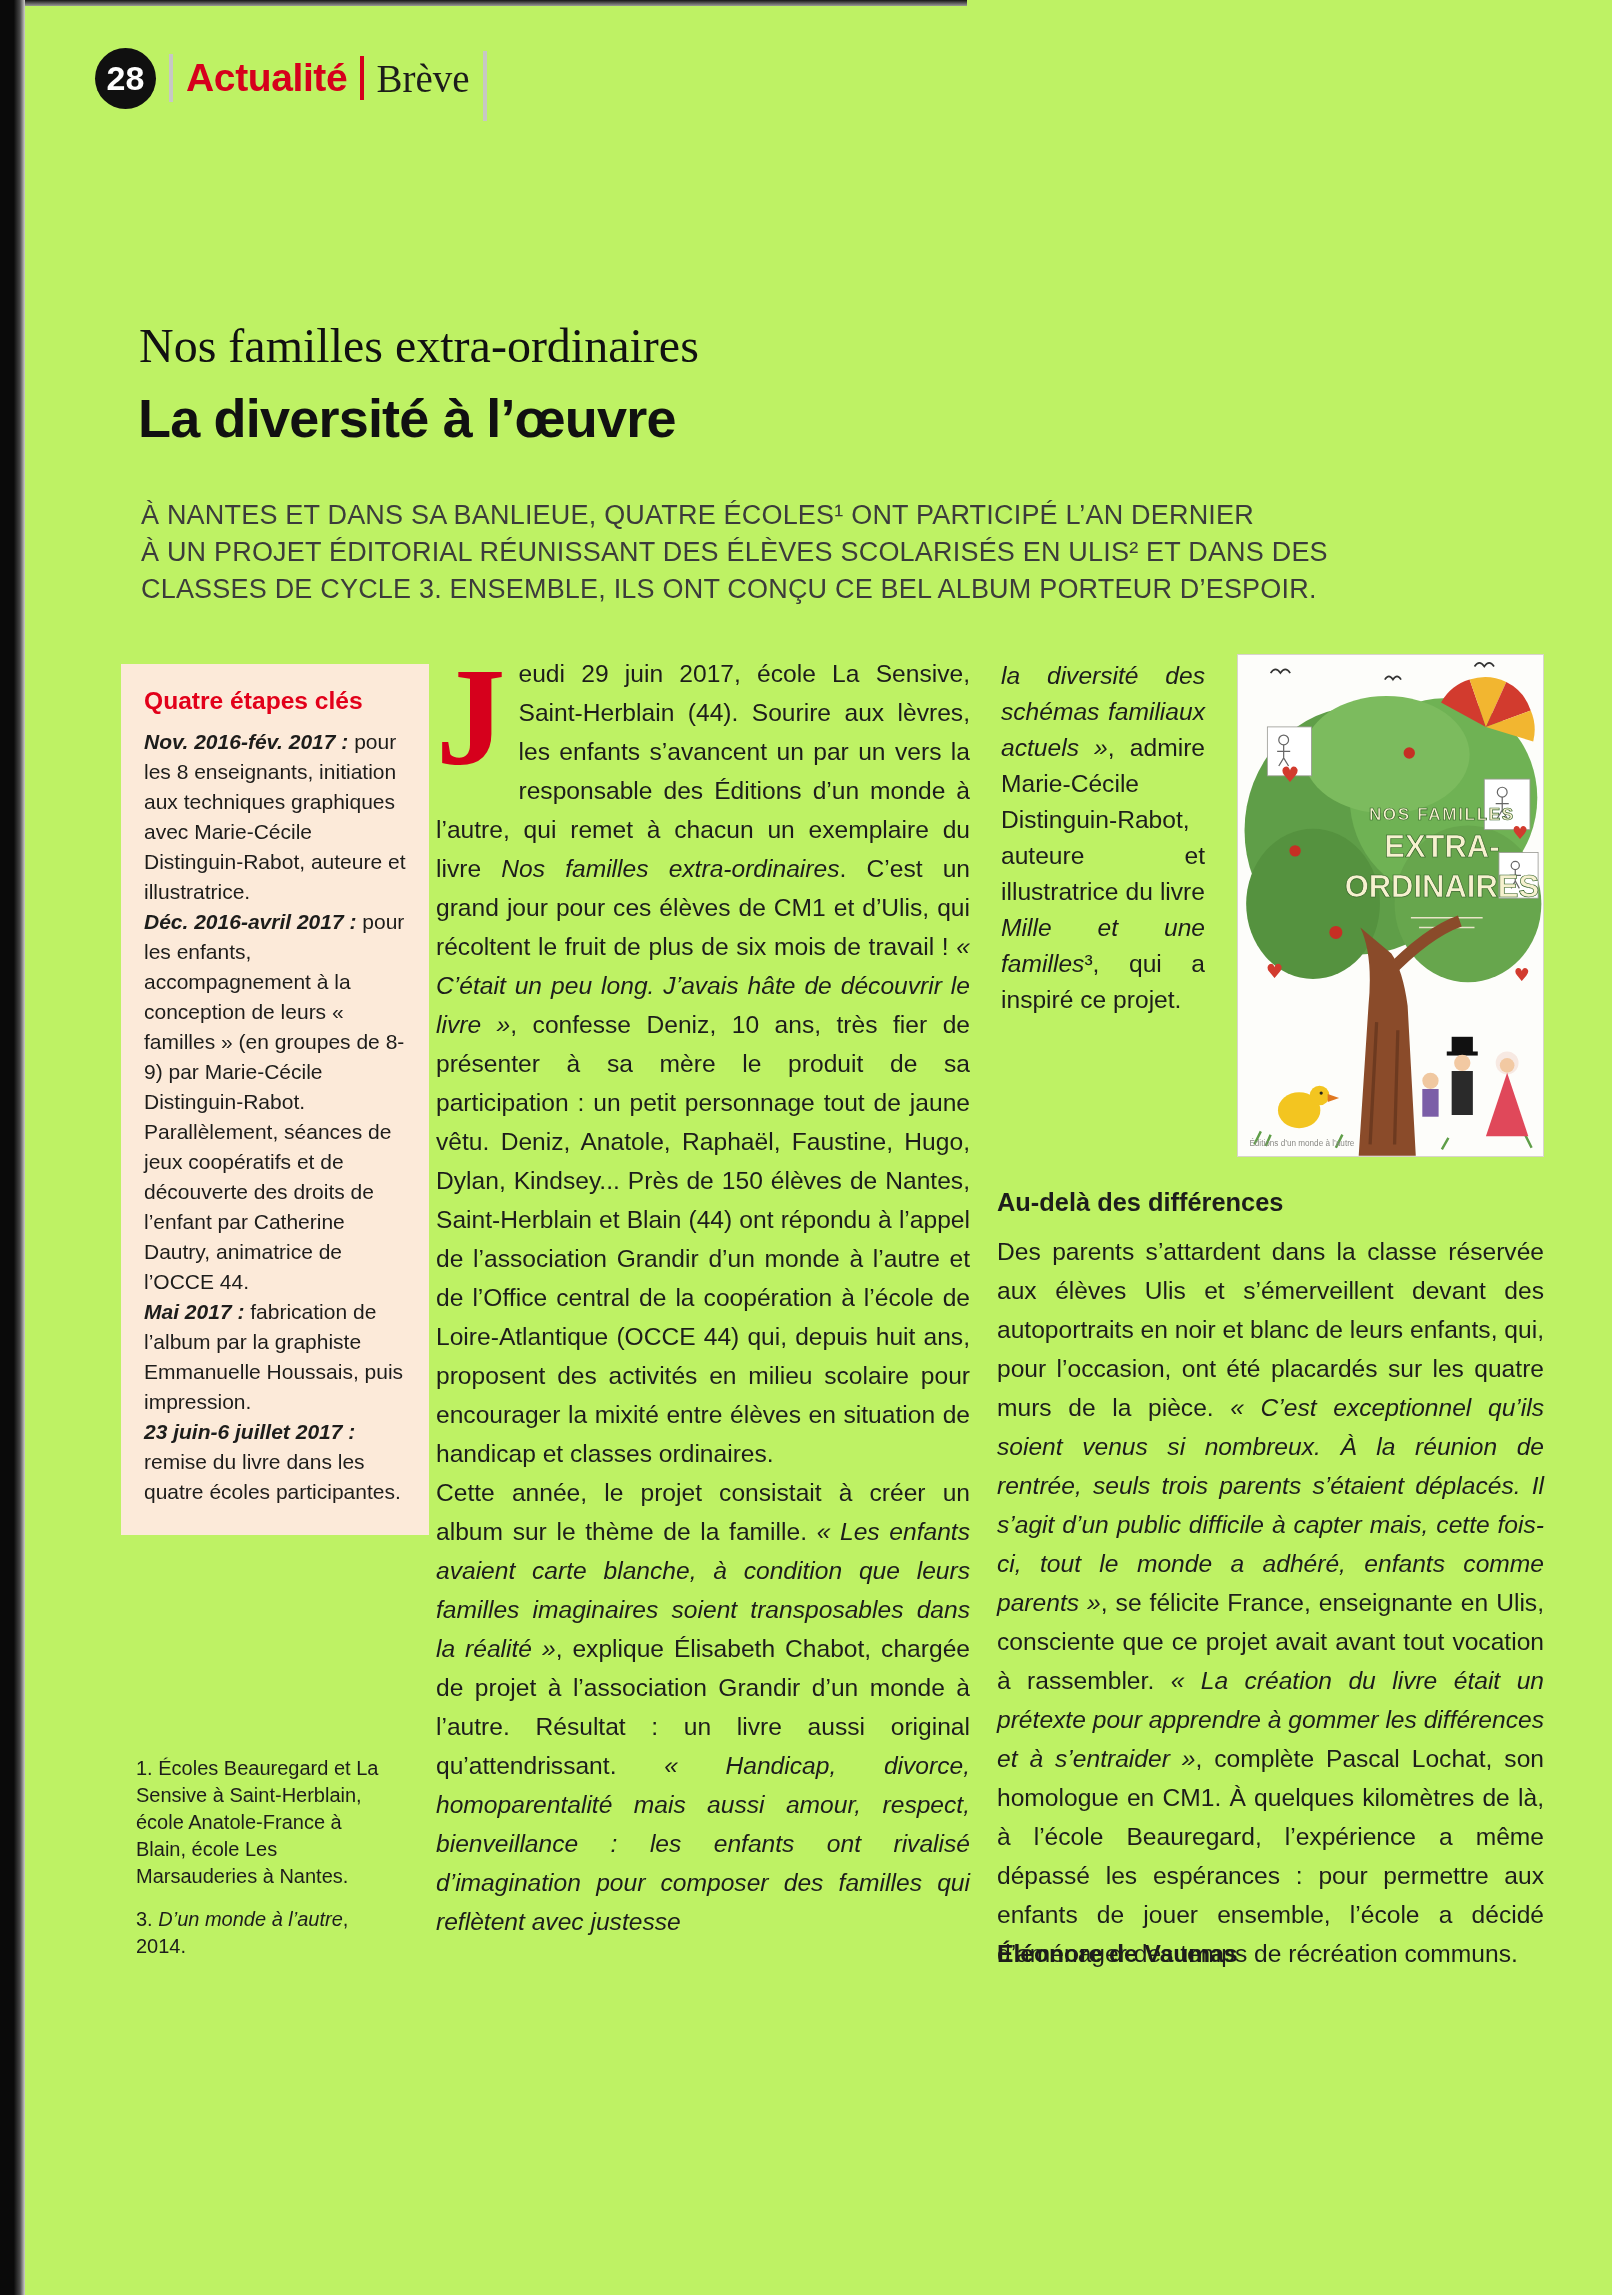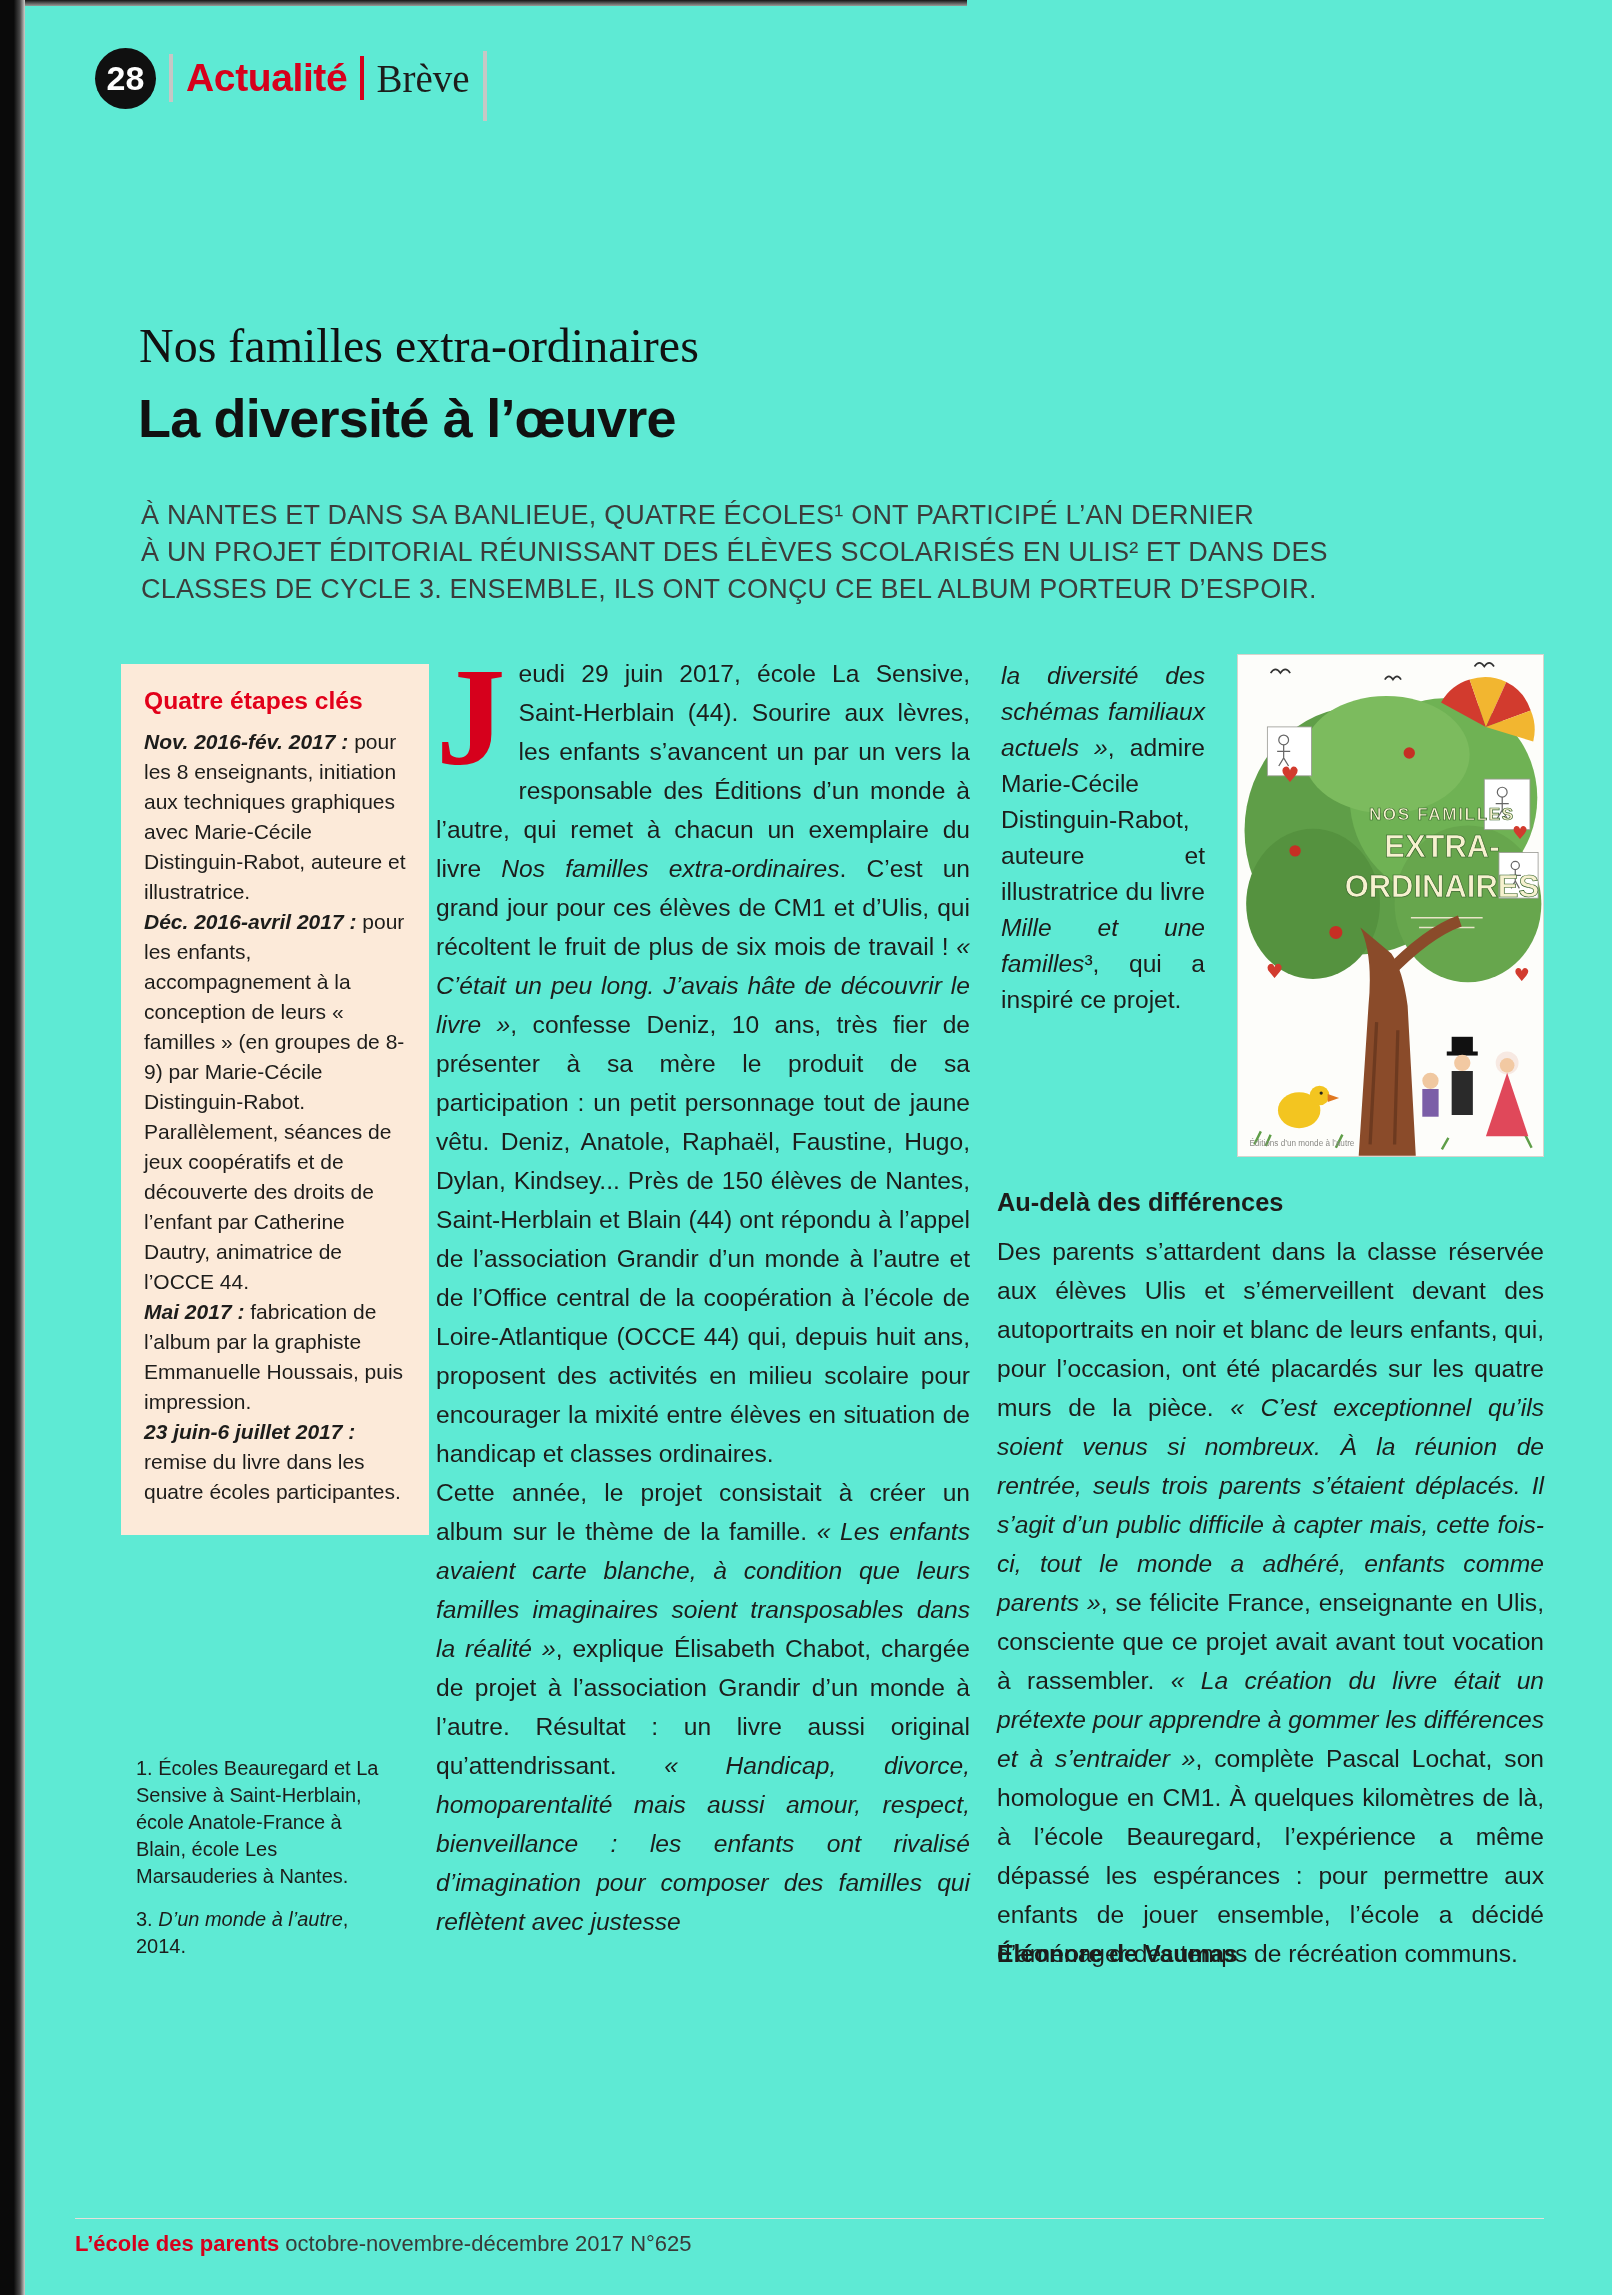--- a/index.html
+++ b/index.html
@@ -1,16 +1,16 @@
 <!DOCTYPE html>
 <html lang="fr" style="font-size:13px"><head>
 <meta charset="utf-8">
 <style>
   html,body{margin:0;padding:0;background:#d8d8d8;}
-  .page{position:relative;width:1613px;height:2295px;background:#5eead4;overflow:hidden;
+  .page{position:relative;width:1613px;height:2295px;background:#bef264;overflow:hidden;
         font-family:"Liberation Sans",sans-serif;color:#1d1d1b;margin:0 auto;}
   .it{font-style:italic;}
   .bd{font-weight:bold;}
 
   
   .scan-left{position:absolute;left:0;top:0;width:24.6px;height:100%;
              background:linear-gradient(90deg,#0a0a0a 55%,#4a4a4a 80%,#cfcfcb 100%);}
   .scan-top{position:absolute;left:24.6px;top:0;width:942px;height:5.7px;
             background:linear-gradient(180deg,#151515,#9a9a97);}
 
@@ -201,17 +201,14 @@
         </g>
         <text x="14" y="602" font-size="10" fill="#8a8a86" font-family="Liberation Sans, sans-serif">Éditions d’un monde à l’autre</text>
       </svg>
     </div>
 
     <h4 class="subhead">Au-delà des différences</h4>
     <p class="body"><span>Des parents s’attardent dans la classe réservée aux élèves Ulis et s’émerveillent devant des autoportraits en noir et blanc de leurs enfants, qui, pour l’occasion, ont été placardés sur les quatre murs de la pièce. </span><span class="it">« C’est exceptionnel qu’ils soient venus si nombreux. À la réunion de rentrée, seuls trois parents s’étaient déplacés. Il s’agit d’un public difficile à capter mais, cette fois-ci, tout le monde a adhéré, enfants comme parents »</span><span>, se félicite France, enseignante en Ulis, consciente que ce projet avait avant tout vocation à rassembler. </span><span class="it">« La création du livre était un prétexte pour apprendre à gommer les différences et à s’entraider »</span><span>, complète Pascal Lochat, son homologue en CM1. À quelques kilomètres de là, à l’école Beauregard, l’expérience a même dépassé les espérances : pour permettre aux enfants de jouer ensemble, l’école a décidé d’aménager des temps de récréation communs.</span></p>
     <div class="byline">Éléonore de Vaumas</div>
   </section>
 
-  <footer class="footer">
-    <span class="brand">L’école des parents</span><span> octobre-novembre-décembre 2017  N°625</span>
-  </footer>
 </div>
 
 
 </body></html>

